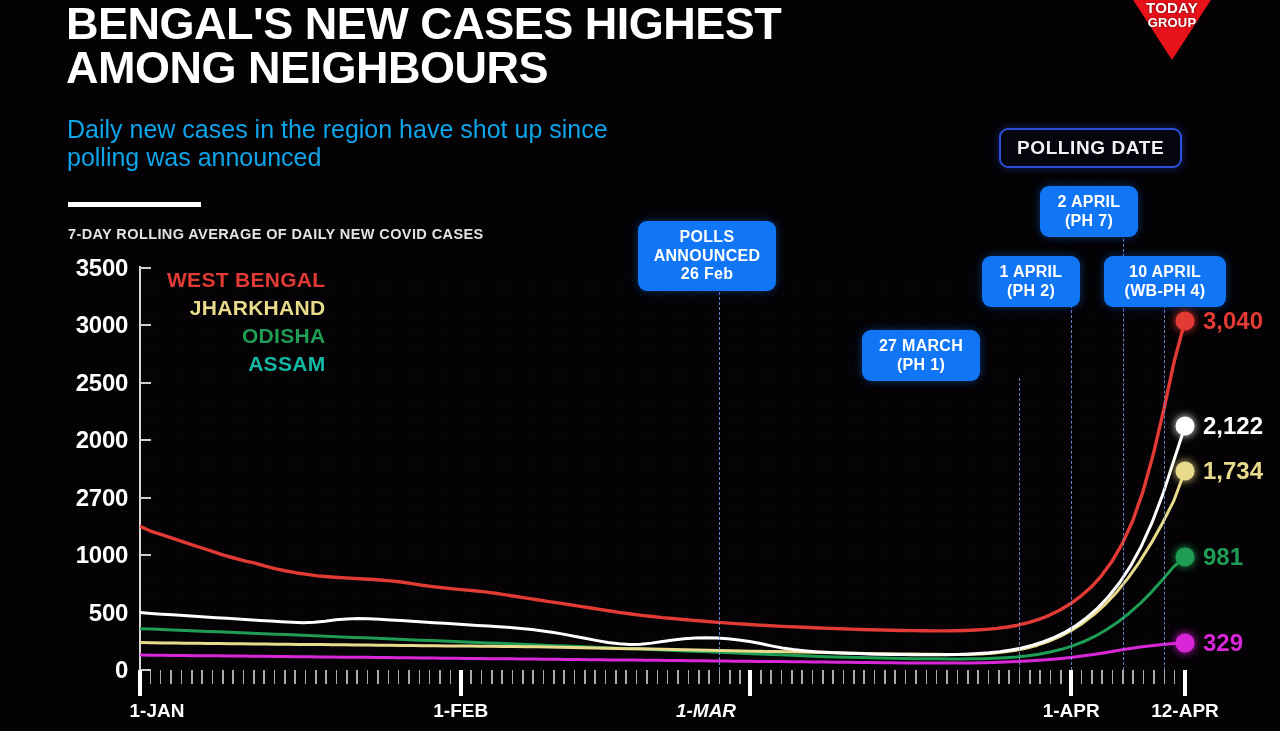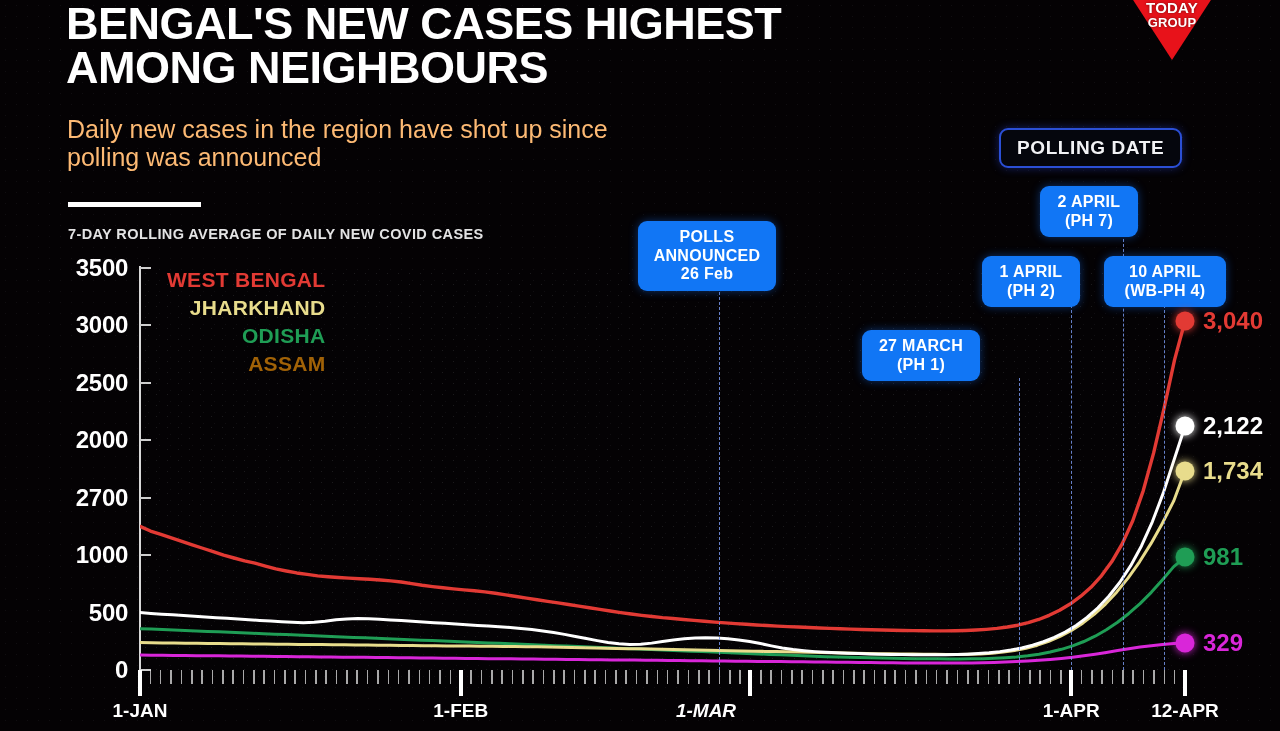--- a/index.html
+++ b/index.html
@@ -35,21 +35,21 @@
     font-size: 45px;
     line-height: 0.98;
     letter-spacing: -0.5px;
     text-transform: uppercase;
     font-family: "Liberation Sans", sans-serif;
   }
   .headline .l2 { display: block; }
   .subhead {
     position: absolute; left: 67px; top: 115px;
     width: 780px;
-    color: #fdba74;
+    color: #0ea5e9;
     font-size: 25px;
     line-height: 1.12;
     font-weight: 400;
   }
   .rule {
     position: absolute; left: 68px; top: 202px;
     width: 133px; height: 5px;
     background: #ffffff;
   }
   .kicker {
@@ -335,21 +335,21 @@
       <div class="minor" style="left: 971.774px;"></div>
       <div class="minor" style="left: 982.121px;"></div>
       <div class="minor" style="left: 992.467px;"></div>
       <div class="minor" style="left: 1002.81px;"></div>
       <div class="minor" style="left: 1013.16px;"></div>
       <div class="minor" style="left: 1023.51px;"></div>
       <div class="minor" style="left: 1033.85px;"></div>
       <div class="major" style="left: 1043px;"></div>
     </div>
   <div id="x-labels">
-      <div class="xlab" style="left: 140px;">1-JAN</div>
+      <div class="xlab" style="left: 157px;">1-JAN</div>
       <div class="xlab" style="left: 460.743px;">1-FEB</div>
       <div class="xlab" style="left: 706px; font-style: italic;">1-MAR</div>
       <div class="xlab" style="left: 1071.19px;">1-APR</div>
       <div class="xlab" style="left: 1185px;">12-APR</div>
     </div>
 
   <div id="plot">
     <div class="dots"></div>
     <svg id="lines" width="1045" height="402" viewBox="0 0 1045 402">
         <path d="M0.00 387.07 L11.24 387.18 L22.47 387.30 L33.71 387.41 L44.95 387.53 L56.18 387.64 L67.42 387.76 L78.66 387.87 L89.89 387.99 L101.13 388.10 L112.37 388.22 L123.60 388.33 L134.84 388.45 L146.08 388.56 L157.31 388.68 L168.55 388.79 L179.78 388.91 L191.02 389.02 L202.26 389.14 L213.49 389.25 L224.73 389.37 L235.97 389.48 L247.20 389.60 L258.44 389.71 L269.68 389.83 L280.91 389.94 L292.15 390.05 L303.39 390.17 L314.62 390.28 L325.86 390.40 L337.10 390.51 L348.33 390.63 L359.57 390.74 L370.81 390.86 L382.04 390.97 L393.28 391.09 L404.52 391.20 L415.75 391.32 L426.99 391.43 L438.23 391.55 L449.46 391.66 L460.70 391.78 L471.94 391.89 L483.17 392.01 L494.41 392.12 L505.65 392.24 L516.88 392.35 L528.12 392.47 L539.35 392.58 L550.59 392.70 L561.83 392.81 L573.06 392.93 L584.30 393.04 L595.54 393.16 L606.77 393.27 L618.01 393.39 L629.25 393.50 L640.48 393.62 L651.72 393.73 L662.96 393.85 L674.19 393.96 L685.43 394.07 L696.67 394.19 L707.90 394.30 L719.14 394.42 L730.38 394.53 L741.61 394.65 L752.85 394.76 L764.09 394.88 L775.32 394.99 L786.56 395.11 L797.80 395.11 L809.03 395.11 L820.27 394.99 L831.51 394.88 L842.74 394.65 L853.98 394.42 L865.22 394.07 L876.45 393.62 L887.69 393.04 L898.92 392.35 L910.16 391.43 L921.40 390.40 L932.63 389.14 L943.87 387.76 L955.11 386.15 L966.34 384.43 L977.58 382.59 L988.82 380.75 L1000.05 379.03 L1011.29 377.65 L1022.53 376.50 L1033.76 375.58 L1045.00 375.12" fill="none" stroke="#d926d9" stroke-width="3" stroke-linecap="round" stroke-linejoin="round"></path>
@@ -398,15 +398,15 @@
       <div class="dot" style="left: 1185px; top: 557.325px; background: rgb(31, 157, 85); box-shadow: rgb(31, 157, 85) 0px 0px 9px;"></div>
       <div class="vlabel" style="left: 1203px; top: 557.325px; color: rgb(31, 157, 85);">981</div>
       <div class="dot" style="left: 1185px; top: 643.123px; background: rgb(217, 38, 217); box-shadow: rgb(217, 38, 217) 0px 0px 9px;"></div>
       <div class="vlabel" style="left: 1203px; top: 643.123px; color: rgb(217, 38, 217);">329</div>
     </div>
 
   <div class="legend">
       <div style="color: rgb(226, 58, 52);">WEST BENGAL</div>
       <div style="color: rgb(232, 220, 140);">JHARKHAND</div>
       <div style="color: rgb(31, 157, 85);">ODISHA</div>
-      <div style="color: #a16207;">ASSAM</div>
+      <div style="color: #14b8a6;">ASSAM</div>
     </div>
 </div>
 
 </body></html>

